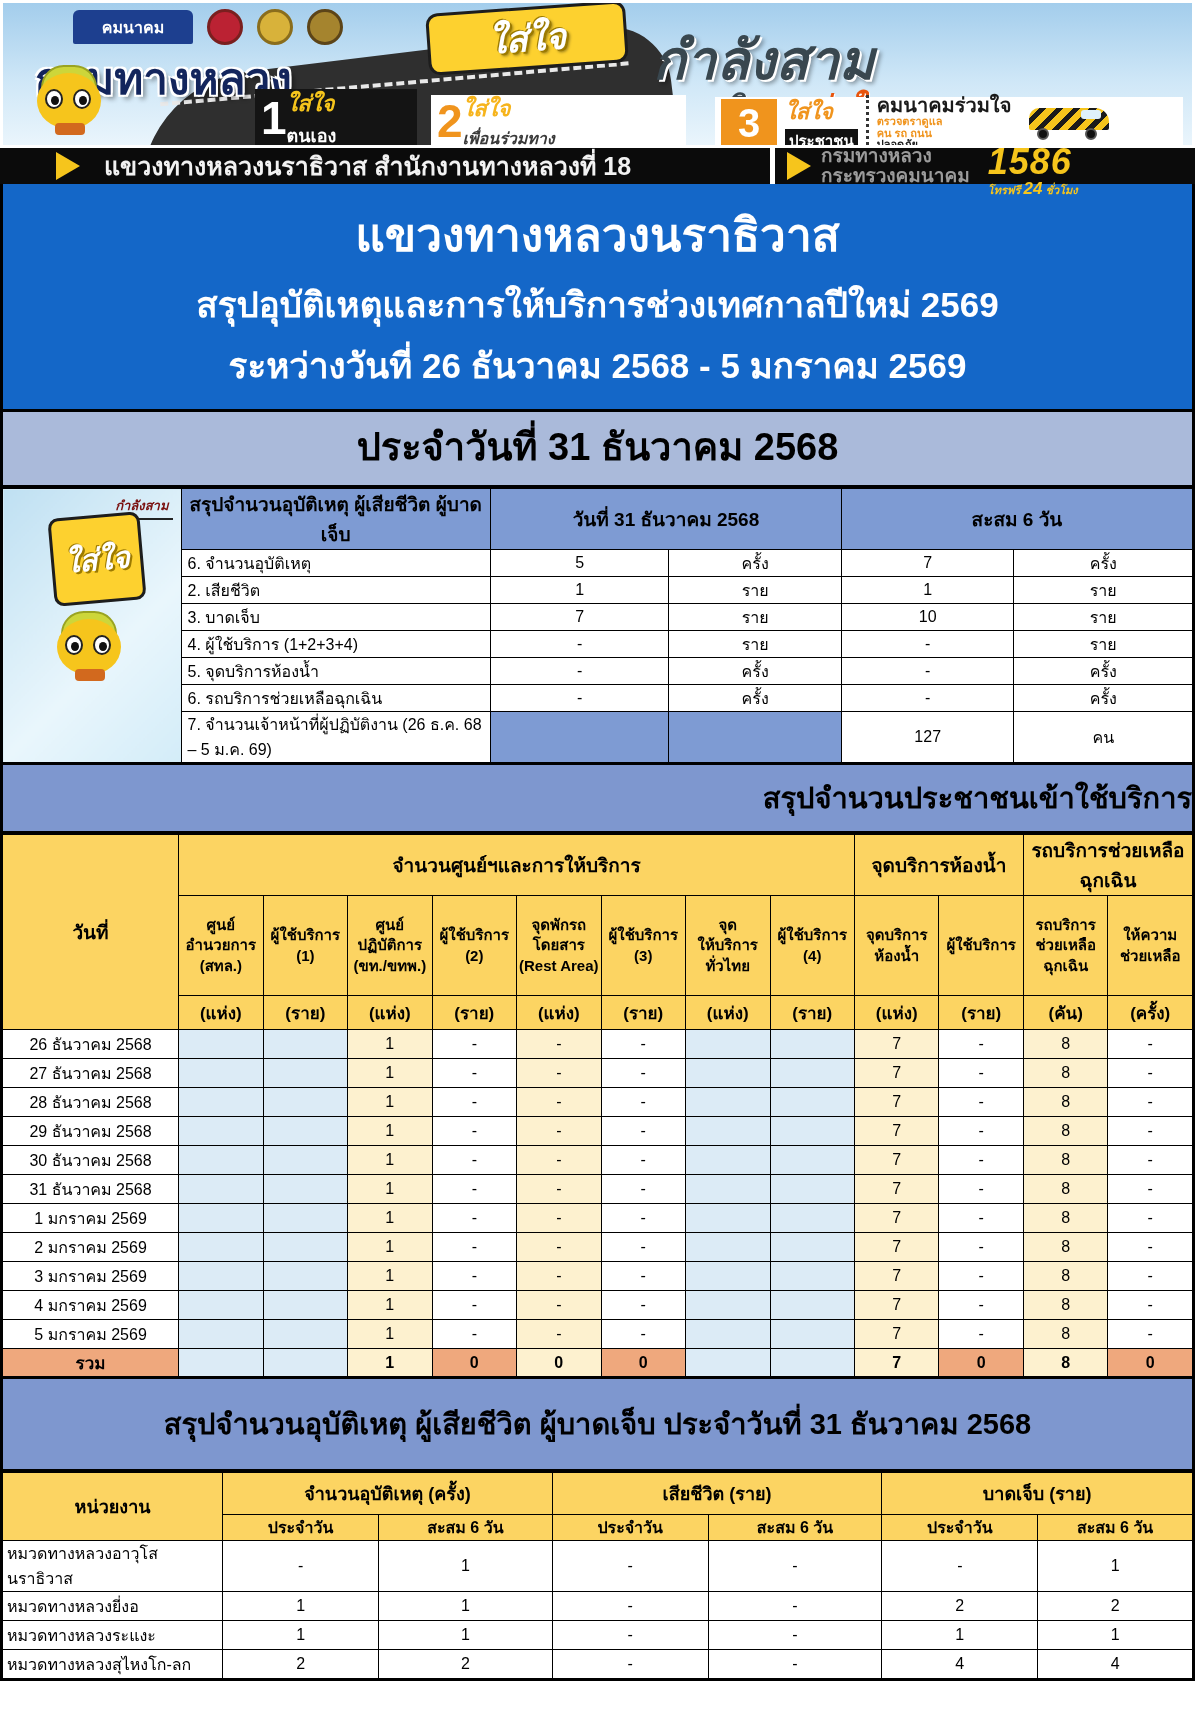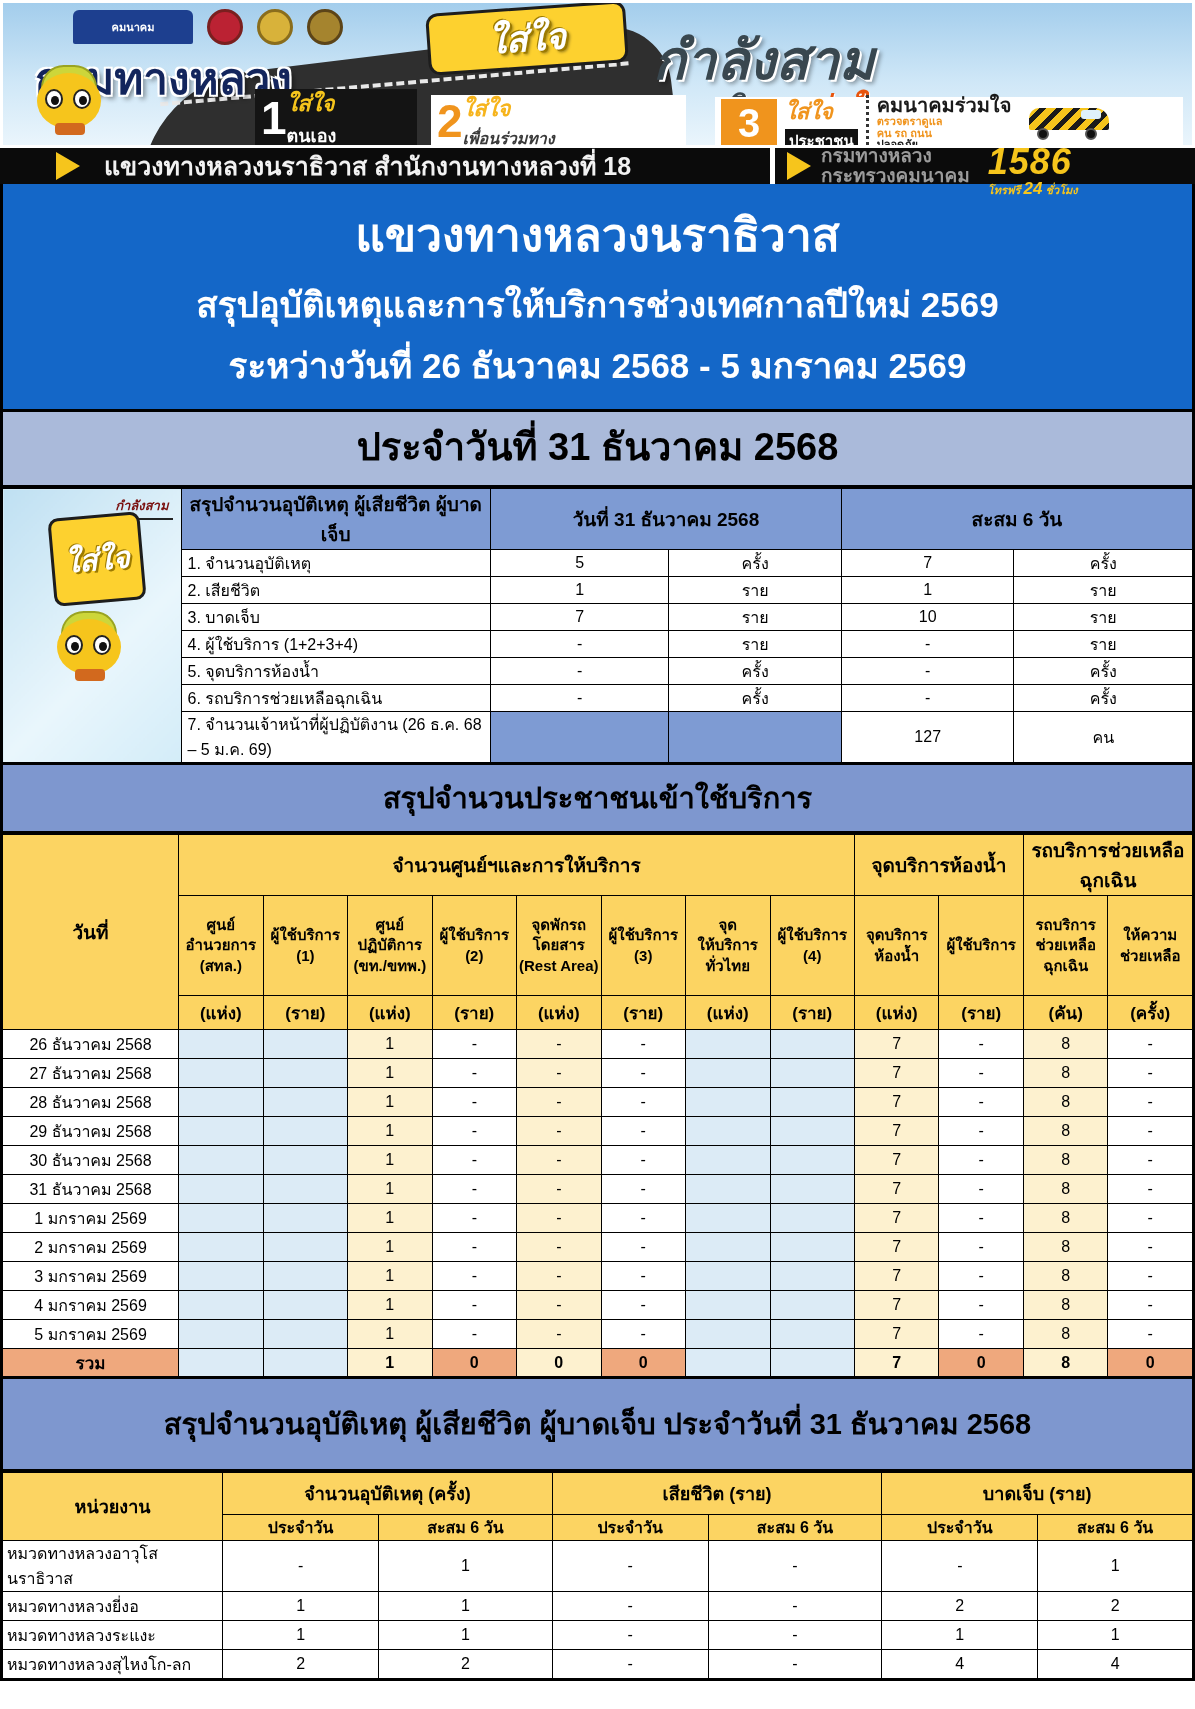--- a/index.html
+++ b/index.html
@@ -8,21 +8,21 @@
 
   
   .banner { position:relative; height:148px; border:3px solid #fff; overflow:hidden;
             background:linear-gradient(180deg,#a3cdec 0%,#cfe7f7 55%,#eaf5fc 100%); }
   .road-swoosh { position:absolute; left:130px; top:50px; width:540px; height:120px;
             background:#2f2f2f; border-radius:120px 60px 0 0; transform:rotate(-7deg); }
   .road-swoosh::after { content:""; position:absolute; left:30px; top:28px; width:470px; height:0;
             border-top:4px dashed #e8e8e8; transform:rotate(2deg); }
   .logo-row { position:absolute; left:70px; top:6px; display:flex; gap:14px; align-items:center; }
   .logo-building { width:120px; height:34px; background:#1d3f8f; border-radius:6px 6px 2px 2px;
-            color:#fff; font-size:11px; font-weight:bold; display:flex; align-items:center; justify-content:center; }
+            color:#fff; font-size:16px; font-weight:bold; display:flex; align-items:center; justify-content:center; }
   .seal { width:36px; height:36px; border-radius:50%; border:3px solid #7a1f1f; background:#b23; }
   .seal.gold { border-color:#8a6d1c; background:#d8b23a; }
   .seal.brown { border-color:#5c4418; background:#a5842e; }
   .doh-title { position:absolute; left:32px; top:40px; font-size:44px; font-weight:bold; color:#13255c;
             text-shadow:2px 2px 0 #fff,-2px -2px 0 #fff,2px -2px 0 #fff,-2px 2px 0 #fff,4px 4px 5px rgba(0,0,0,.45); }
   .bird { position:absolute; width:74px; height:74px; }
   .bird .head { position:absolute; left:4px; top:12px; width:64px; height:56px; background:#f6c51c; border-radius:50%; }
   .bird .helmet { position:absolute; left:8px; top:4px; width:56px; height:26px; background:#cdd63a;
             border-radius:28px 28px 4px 4px; border:2px solid #9aa321; }
   .bird .eye { position:absolute; top:28px; width:18px; height:20px; background:#fff; border-radius:50%; border:2px solid #222; }
@@ -104,21 +104,21 @@
              border-bottom:2px solid #222; padding:0 4px 2px; }
   .m-bubble { position:absolute; left:48px; top:26px; width:92px; height:88px; background:#fdd12f;
               border:3px solid #1d1d1d; border-radius:10px; transform:rotate(-5deg);
               display:flex; align-items:center; justify-content:center; }
   .m-bubble span { font-size:30px; font-weight:bold; font-style:italic; color:#fff;
               text-shadow:2px 2px 0 #9c7a00,-1px -1px 0 #9c7a00; }
   .mascot-cell .bird { left:50px; top:118px; }
 
   
   .secbar { background:#7e97cf; border:3px solid #000; border-top:none; text-align:center; font-weight:bold; }
-  .secbar1 { font-size:29px; padding:10px 0; }
+  .secbar1 { font-size:29px; padding:10px 0;text-align:right; }
   .secbar2 { font-size:29px; padding:22px 0; }
 
   
   .t2 th { background:#fcd462; font-weight:bold; }
   .t2 .grp { font-size:19px; height:36px; }
   .t2 .sub { font-size:15px; height:100px; white-space:pre-line; line-height:1.35; }
   .t2 .unit { font-size:17px; height:34px; }
   .t2 td { height:29px; font-size:16px; }
   .t2 td.date { background:#fff; font-size:16px; }
   .cb { background:#dcebf6; }
@@ -255,21 +255,21 @@
           <div class="eye l"></div>
                 <div class="eye r"></div>
                 <div class="body"></div>
         </div>
       </td>
       <th>สรุปจำนวนอุบัติเหตุ ผู้เสียชีวิต ผู้บาดเจ็บ</th>
       <th colspan="2">วันที่ 31 ธันวาคม 2568</th>
       <th colspan="2">สะสม 6 วัน</th>
     </tr>
     <tr>
-      <td class="lbl">1. จำนวนอุบัติเหตุ</td>
+      <td class="lbl">6. จำนวนอุบัติเหตุ</td>
       <td>5</td>
       <td>ครั้ง</td>
       <td>7</td>
       <td>ครั้ง</td>
     </tr>
     <tr>
       <td class="lbl">2. เสียชีวิต</td>
       <td>1</td>
       <td>ราย</td>
       <td>1</td>

